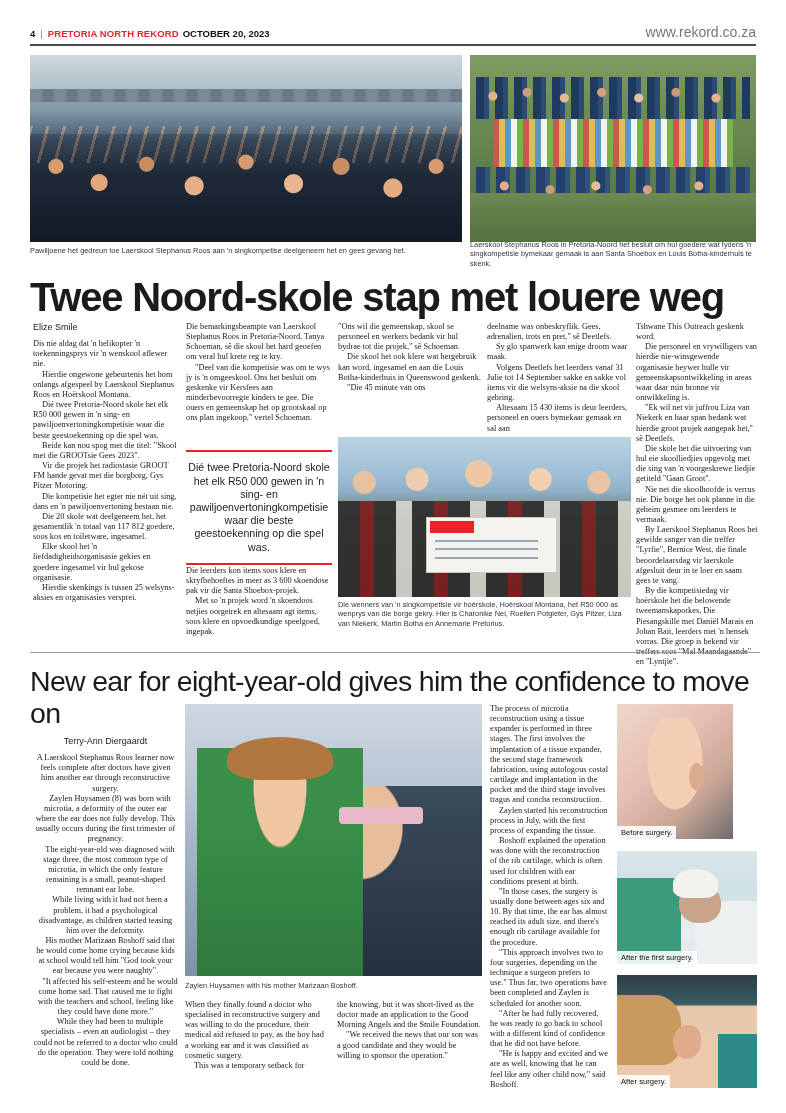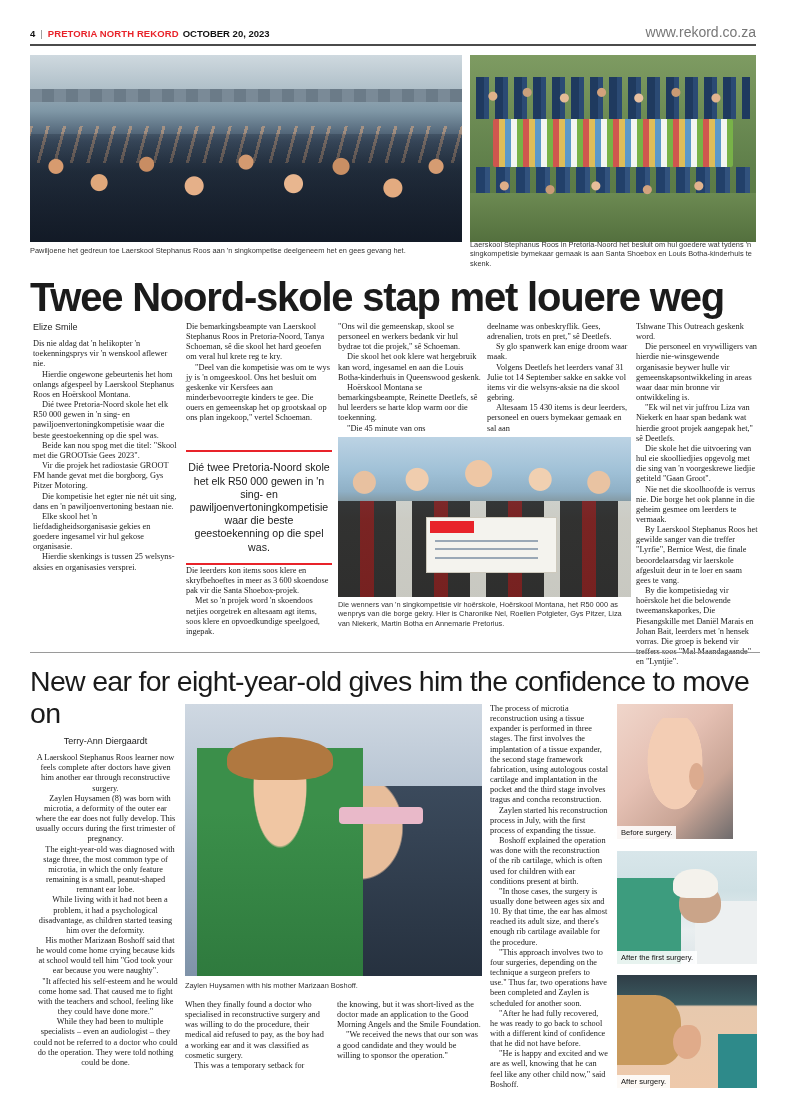--- a/index.html
+++ b/index.html
@@ -177,20 +177,21 @@
   <div class="head1">Twee Noord-skole stap met louere weg</div>
 
   <div class="col" style="left:33px;top:322px;width:144px;">
     <div class="byline">Elize Smile</div>
     <p class="first">Dis nie aldag dat 'n helikopter 'n toekenningsprys vir 'n wenskool aflewer nie.</p>
     <p>Hierdie ongewone gebeurtenis het hom onlangs afgespeel by Laerskool Stephanus Roos en Hoërskool Montana.</p>
     <p>Dié twee Pretoria-Noord skole het elk R50 000 gewen in 'n sing- en pawiljoenvertoningkompetisie waar die beste geestoekenning op die spel was.</p>
     <p>Beide kan nou spog met die titel: "Skool met die GROOTsie Gees 2023".</p>
     <p>Vir die projek het radiostasie GROOT FM hande gevat met die borgborg, Gys Pitzer Motoring.</p>
     <p>Die kompetisie het egter nie nét uit sing, dans en 'n pawiljoenvertoning bestaan nie.</p>
+    <p>Die 20 skole wat deelgeneem het, het gesamentlik 'n totaal van 117 812 goedere, soos kos en toiletware, ingesamel.</p>
     <p>Elke skool het 'n liefdadigheidsorganisasie gekies en goedere ingesamel vir hul gekose organisasie.</p>
     <p>Hierdie skenkings is tussen 25 welsyns-aksies en organisasies versprei.</p>
   </div>
 
   <div class="col" style="left:186px;top:322px;width:146px;">
     <p class="first">Die bemarkingsbeampte van Laerskool Stephanus Roos in Pretoria-Noord, Tanya Schoeman, sê die skool het hard geoefen om veral hul krete reg te kry.</p>
     <p>"Deel van die kompetisie was om te wys jy is 'n omgeeskool. Ons het besluit om geskenke vir Kersfees aan minderbevoorregte kinders te gee. Die ouers en gemeenskap het op grootskaal op ons plan ingekoop," vertel Schoeman.</p>
   </div>
 
   <div class="pq">
@@ -200,21 +201,20 @@
   </div>
 
   <div class="col" style="left:186px;top:566px;width:146px;">
     <p class="first">Die leerders kon items soos klere en skryfbehoeftes in meer as 3 600 skoendose pak vir die Santa Shoebox-projek.</p>
     <p>Met so 'n projek word 'n skoendoos netjies oorgetrek en altesaam agt items, soos klere en opvoedkundige speelgoed, ingepak.</p>
   </div>
 
   <div class="col" style="left:338px;top:322px;width:144px;">
     <p class="first">"Ons wil die gemeenskap, skool se personeel en werkers bedank vir hul bydrae tot die projek," sê Schoeman.</p>
     <p>Die skool het ook klere wat hergebruik kan word, ingesamel en aan die Louis Botha-kinderhuis in Queenswood geskenk.</p>
-    <p>Hoërskool Montana se bemarkingsbeampte, Reinette Deetlefs, sê hul leerders se harte klop warm oor die toekenning.</p>
     <p>"Die 45 minute van ons</p>
   </div>
 
   <div class="col" style="left:487px;top:322px;width:144px;">
     <p class="first">deelname was onbeskryflik. Gees, adrenalien, trots en pret," sê Deetlefs.</p>
     <p>Sy glo spanwerk kan enige droom waar maak.</p>
     <p>Volgens Deetlefs het leerders vanaf 31 Julie tot 14 September sakke en sakke vol items vir die welsyns-aksie na die skool gebring.</p>
     <p>Altesaam 15 430 items is deur leerders, personeel en ouers bymekaar gemaak en sal aan</p>
   </div>
 

